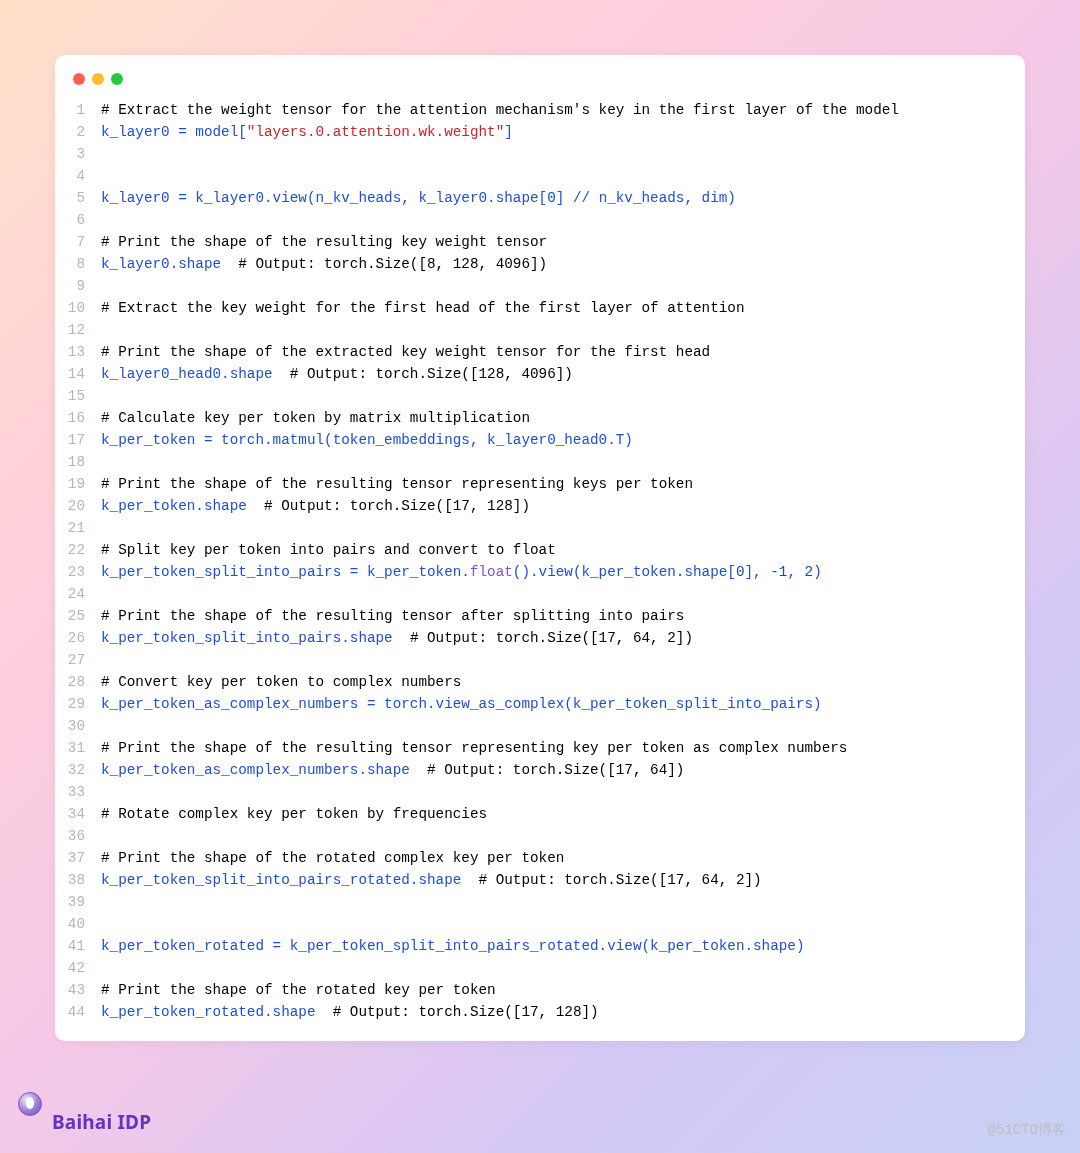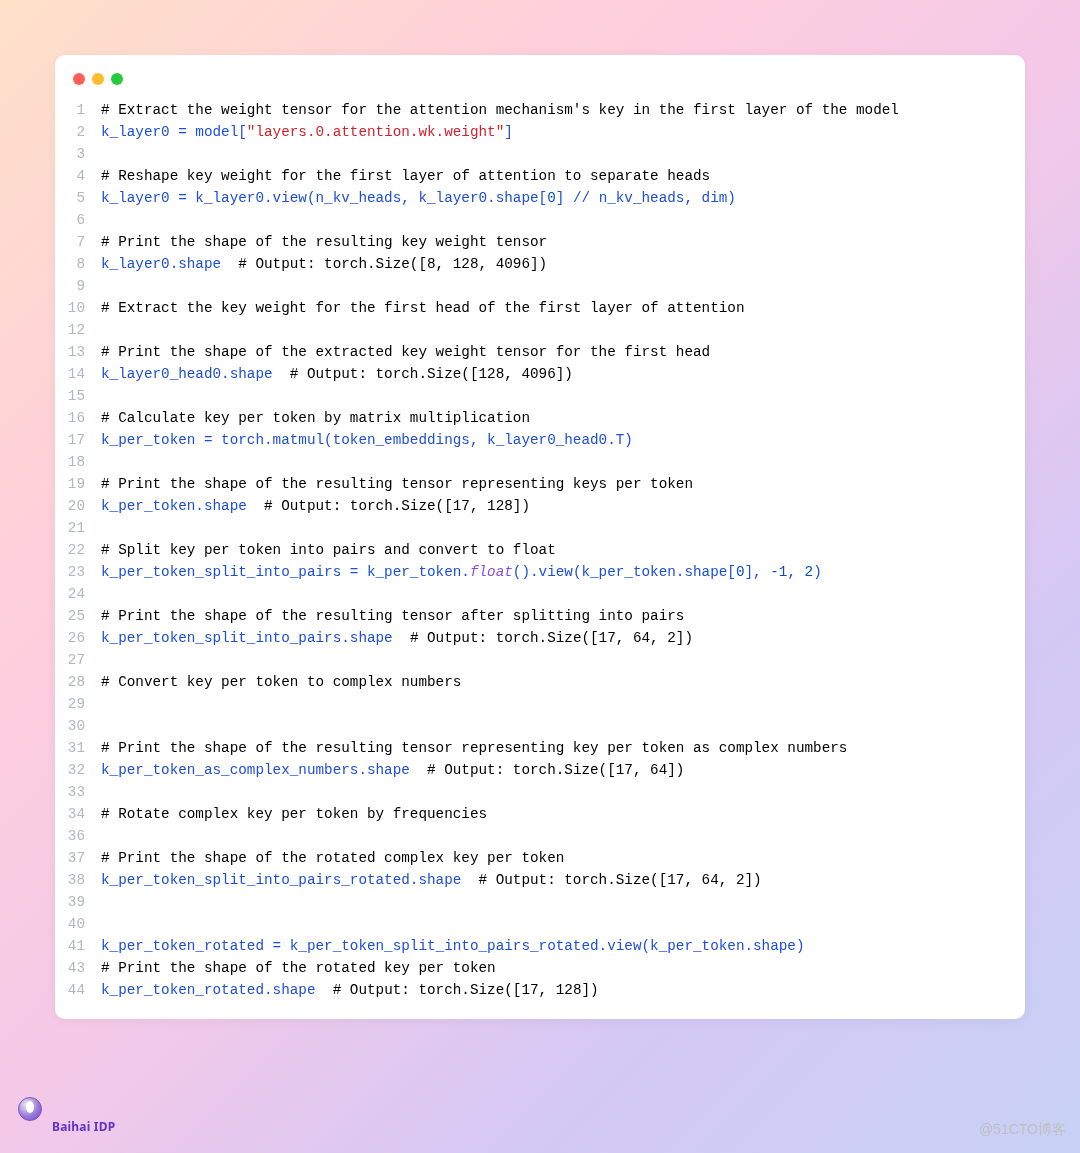--- a/index.html
+++ b/index.html
@@ -41,60 +41,60 @@
     text-align: right;
     padding-right: 16px;
     color: #b0b7c3;
     user-select: none;
     flex-shrink: 0;
   }
   .tok-c { color: #000000; } 
   .tok-d { color: #1d4ed8; } 
   .tok-s { color: #cf222e; } 
   .tok-n { color: #0550ae; } 
-  .tok-f { color: #8250df; font-style: italic; } 
+  .tok-f { color: #8250df; } 
   .footer {
     position: absolute;
     left: 18px;
     bottom: 18px;
     display: flex;
     align-items: center;
     gap: 10px;
   }
   .footer .logo {
     width: 24px; height: 24px; border-radius: 50%;
     background: radial-gradient(circle at 35% 30%, #eee, #9a7bd6 55%, #6f4acb);
     border: 1.5px solid #7a52cc;
     position: relative;
   }
   .footer .logo::after{
     content:""; position:absolute; left:50%; top:18%;
     width:8px; height:12px; background:#fff; border-radius:50% 50% 50% 50%;
     transform: translateX(-50%);
   }
-  .footer .brand { color: #6134c7; font-weight: 700; font-family: system-ui, Arial, sans-serif; font-size: 12px; letter-spacing: 0.2px; margin-top: 36px;}
+  .footer .brand { color: #6134c7; font-weight: 700; font-family: system-ui, Arial, sans-serif; font-size: 19px; letter-spacing: 0.2px; margin-top: 36px;}
   .watermark {
     position: absolute; right: 14px; bottom: 14px;
-    color: #bfbfbf; font-family: Liberation Sans, sans-serif; font-size: 14px;
+    color: #bfbfbf; font-family: Liberation Mono, monospace; font-size: 14px;
   }
 </style>
 </head>
 <body>
 
 <div class="code-window">
   <div class="traffic-lights">
     <div class="dot red"></div>
     <div class="dot yellow"></div>
     <div class="dot green"></div>
   </div>
   <div class="code-area" id="code-area">
       <div class="line"><span class="ln">1</span><span><span class="tok-c"># Extract the weight tensor for the attention mechanism's key in the first layer of the model</span></span></div>
       <div class="line"><span class="ln">2</span><span><span class="tok-d">k_layer0 = model[</span><span class="tok-s">"layers.0.attention.wk.weight"</span><span class="tok-d">]</span></span></div>
       <div class="line"><span class="ln">3</span><span></span></div>
-      <div class="line"><span class="ln">4</span><span><span class="tok-c"># Reshape key weight for the first layer of attention to separate heads</span></span></div>
+      <div class="line"><span class="ln">4</span></div>
       <div class="line"><span class="ln">5</span><span><span class="tok-d">k_layer0 = k_layer0.view(n_kv_heads, k_layer0.shape[</span><span class="tok-n">0</span><span class="tok-d">] // n_kv_heads, dim)</span></span></div>
       <div class="line"><span class="ln">6</span><span></span></div>
       <div class="line"><span class="ln">7</span><span><span class="tok-c"># Print the shape of the resulting key weight tensor</span></span></div>
       <div class="line"><span class="ln">8</span><span><span class="tok-d">k_layer0.shape  </span><span class="tok-c"># Output: torch.Size([8, 128, 4096])</span></span></div>
       <div class="line"><span class="ln">9</span><span></span></div>
       <div class="line"><span class="ln">10</span><span><span class="tok-c"># Extract the key weight for the first head of the first layer of attention</span></span></div>
       <div class="line"><span class="ln">12</span><span></span></div>
       <div class="line"><span class="ln">13</span><span><span class="tok-c"># Print the shape of the extracted key weight tensor for the first head</span></span></div>
       <div class="line"><span class="ln">14</span><span><span class="tok-d">k_layer0_head0.shape  </span><span class="tok-c"># Output: torch.Size([128, 4096])</span></span></div>
       <div class="line"><span class="ln">15</span><span></span></div>
@@ -104,32 +104,33 @@
       <div class="line"><span class="ln">19</span><span><span class="tok-c"># Print the shape of the resulting tensor representing keys per token</span></span></div>
       <div class="line"><span class="ln">20</span><span><span class="tok-d">k_per_token.shape  </span><span class="tok-c"># Output: torch.Size([17, 128])</span></span></div>
       <div class="line"><span class="ln">21</span><span></span></div>
       <div class="line"><span class="ln">22</span><span><span class="tok-c"># Split key per token into pairs and convert to float</span></span></div>
       <div class="line"><span class="ln">23</span><span><span class="tok-d">k_per_token_split_into_pairs = k_per_token.</span><span class="tok-f">float</span><span class="tok-d">().view(k_per_token.shape[</span><span class="tok-n">0</span><span class="tok-d">], </span><span class="tok-n">-1</span><span class="tok-d">, </span><span class="tok-n">2</span><span class="tok-d">)</span></span></div>
       <div class="line"><span class="ln">24</span><span></span></div>
       <div class="line"><span class="ln">25</span><span><span class="tok-c"># Print the shape of the resulting tensor after splitting into pairs</span></span></div>
       <div class="line"><span class="ln">26</span><span><span class="tok-d">k_per_token_split_into_pairs.shape  </span><span class="tok-c"># Output: torch.Size([17, 64, 2])</span></span></div>
       <div class="line"><span class="ln">27</span><span></span></div>
       <div class="line"><span class="ln">28</span><span><span class="tok-c"># Convert key per token to complex numbers</span></span></div>
-      <div class="line"><span class="ln">29</span></div>
+      <div class="line"><span class="ln">29</span><span><span class="tok-d">k_per_token_as_complex_numbers = torch.view_as_complex(k_per_token_split_into_pairs)</span></span></div>
       <div class="line"><span class="ln">30</span><span></span></div>
       <div class="line"><span class="ln">31</span><span><span class="tok-c"># Print the shape of the resulting tensor representing key per token as complex numbers</span></span></div>
       <div class="line"><span class="ln">32</span><span><span class="tok-d">k_per_token_as_complex_numbers.shape  </span><span class="tok-c"># Output: torch.Size([17, 64])</span></span></div>
       <div class="line"><span class="ln">33</span><span></span></div>
       <div class="line"><span class="ln">34</span><span><span class="tok-c"># Rotate complex key per token by frequencies</span></span></div>
       <div class="line"><span class="ln">36</span><span></span></div>
       <div class="line"><span class="ln">37</span><span><span class="tok-c"># Print the shape of the rotated complex key per token</span></span></div>
       <div class="line"><span class="ln">38</span><span><span class="tok-d">k_per_token_split_into_pairs_rotated.shape  </span><span class="tok-c"># Output: torch.Size([17, 64, 2])</span></span></div>
       <div class="line"><span class="ln">39</span><span></span></div>
       <div class="line"><span class="ln">40</span></div>
       <div class="line"><span class="ln">41</span><span><span class="tok-d">k_per_token_rotated = k_per_token_split_into_pairs_rotated.view(k_per_token.shape)</span></span></div>
+      <div class="line"><span class="ln">42</span><span></span></div>
       <div class="line"><span class="ln">43</span><span><span class="tok-c"># Print the shape of the rotated key per token</span></span></div>
       <div class="line"><span class="ln">44</span><span><span class="tok-d">k_per_token_rotated.shape  </span><span class="tok-c"># Output: torch.Size([17, 128])</span></span></div>
     </div>
 </div>
 
 <div class="footer">
   <div class="logo"></div>
   <div class="brand">Baihai IDP</div>
 </div>
 

